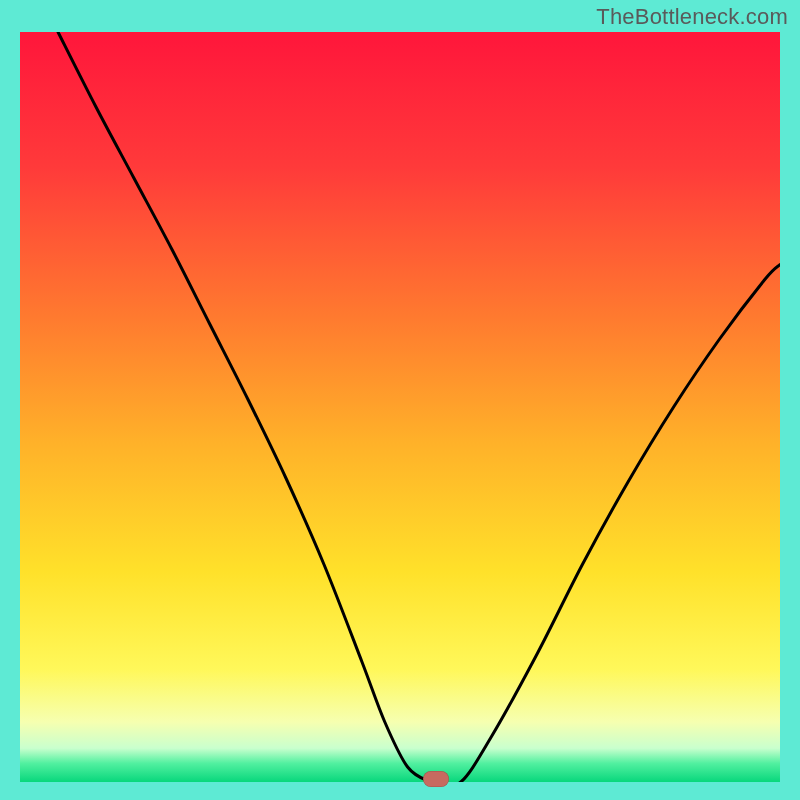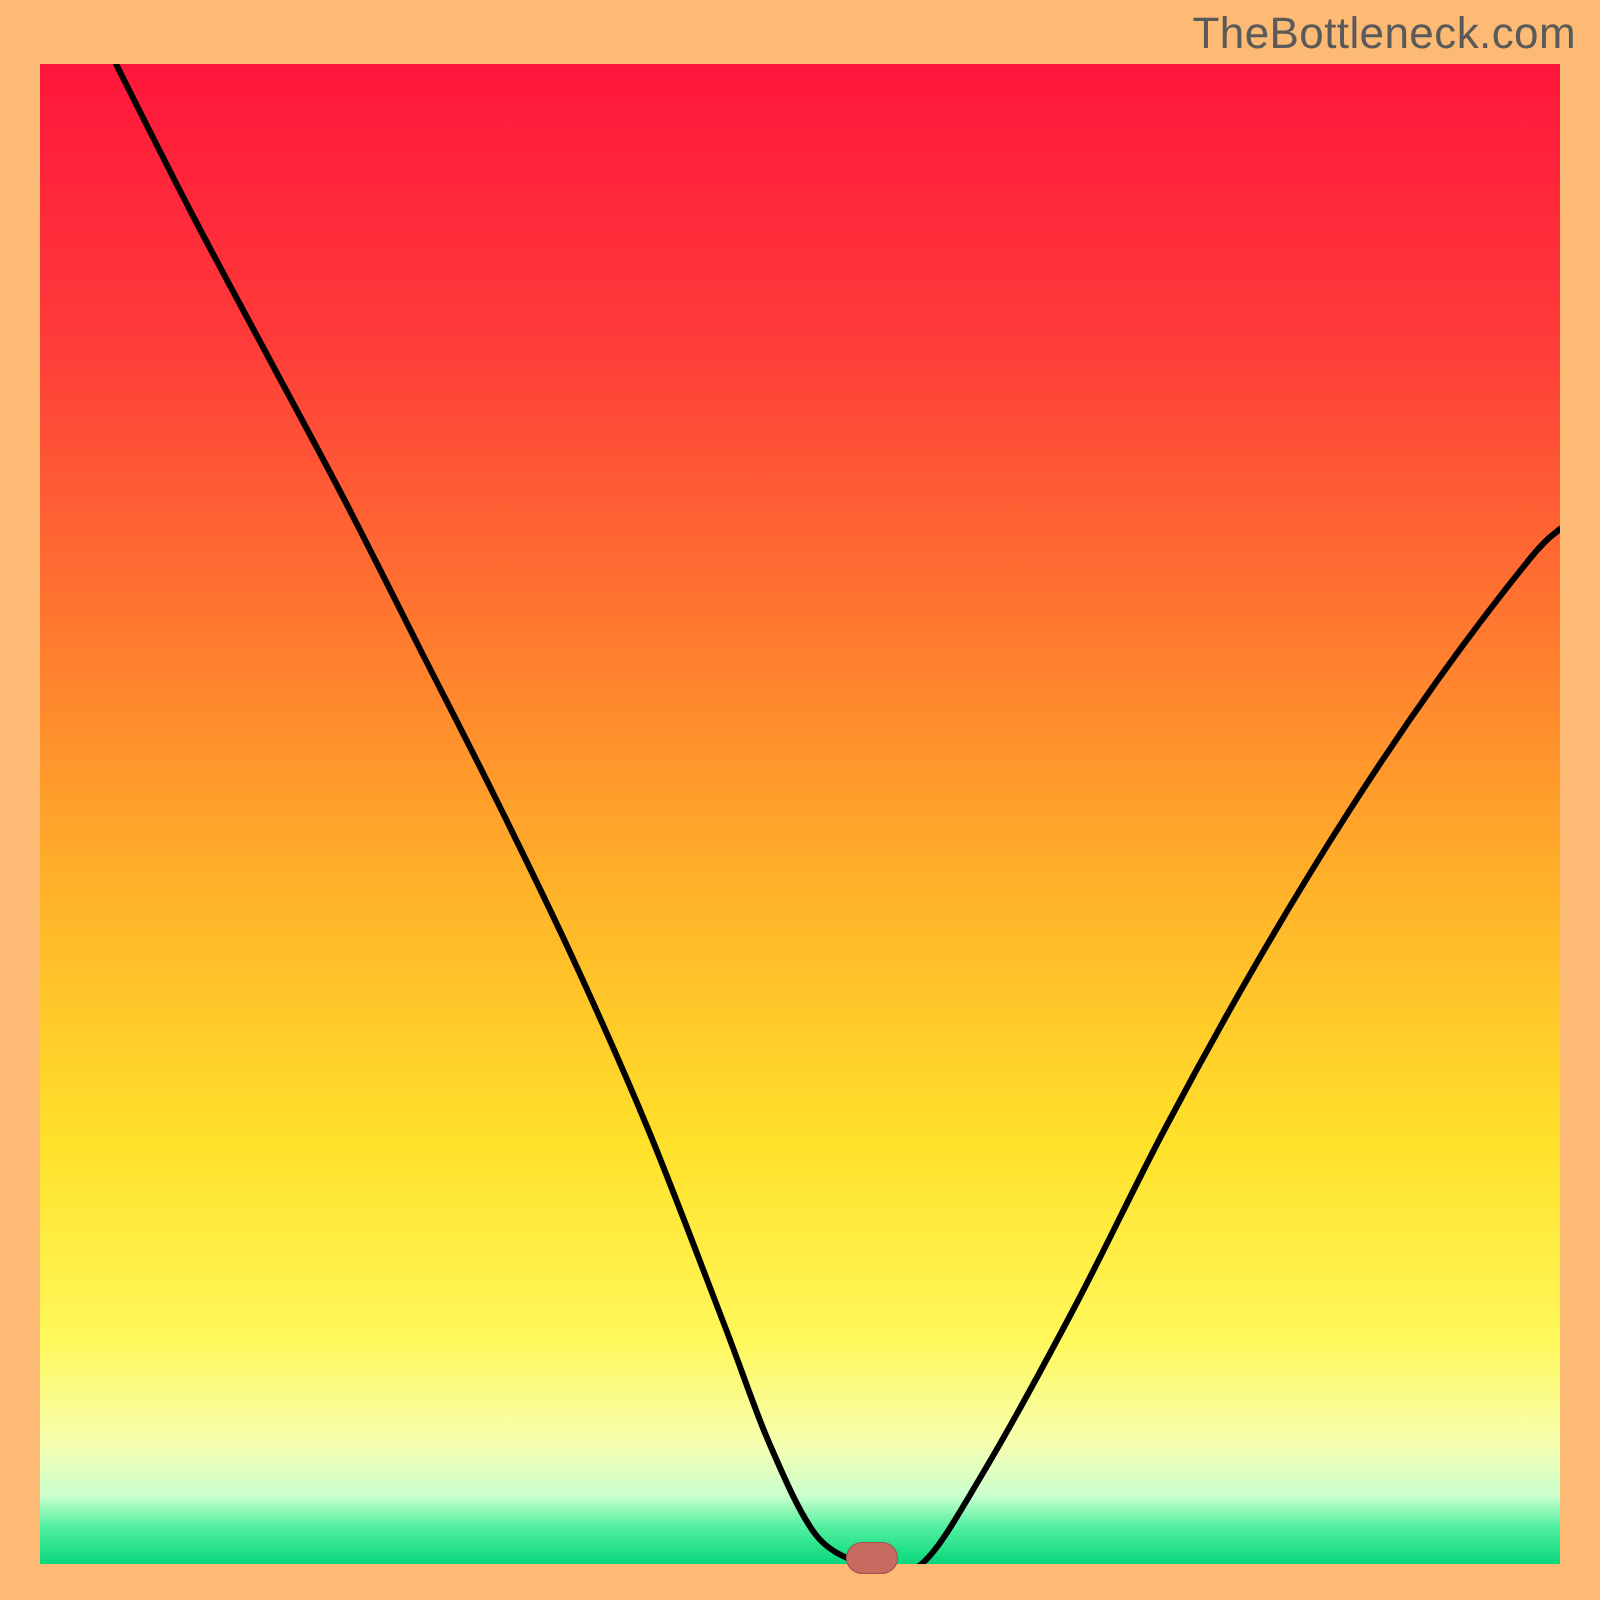--- a/index.html
+++ b/index.html
@@ -8,21 +8,21 @@
     width: 800px;
     height: 800px;
     background: #000;
     font-family: Arial, Helvetica, sans-serif;
     overflow: hidden;
   }
   .frame {
     position: relative;
     width: 800px;
     height: 800px;
-    background: #fdba74;
+    background: #5eead4;
   }
   .watermark {
     position: absolute;
     top: 4px;
     right: 12px;
     color: #5a5a5a;
     font-size: 22px;
     font-weight: 500;
     letter-spacing: 0.2px;
     user-select: none;

